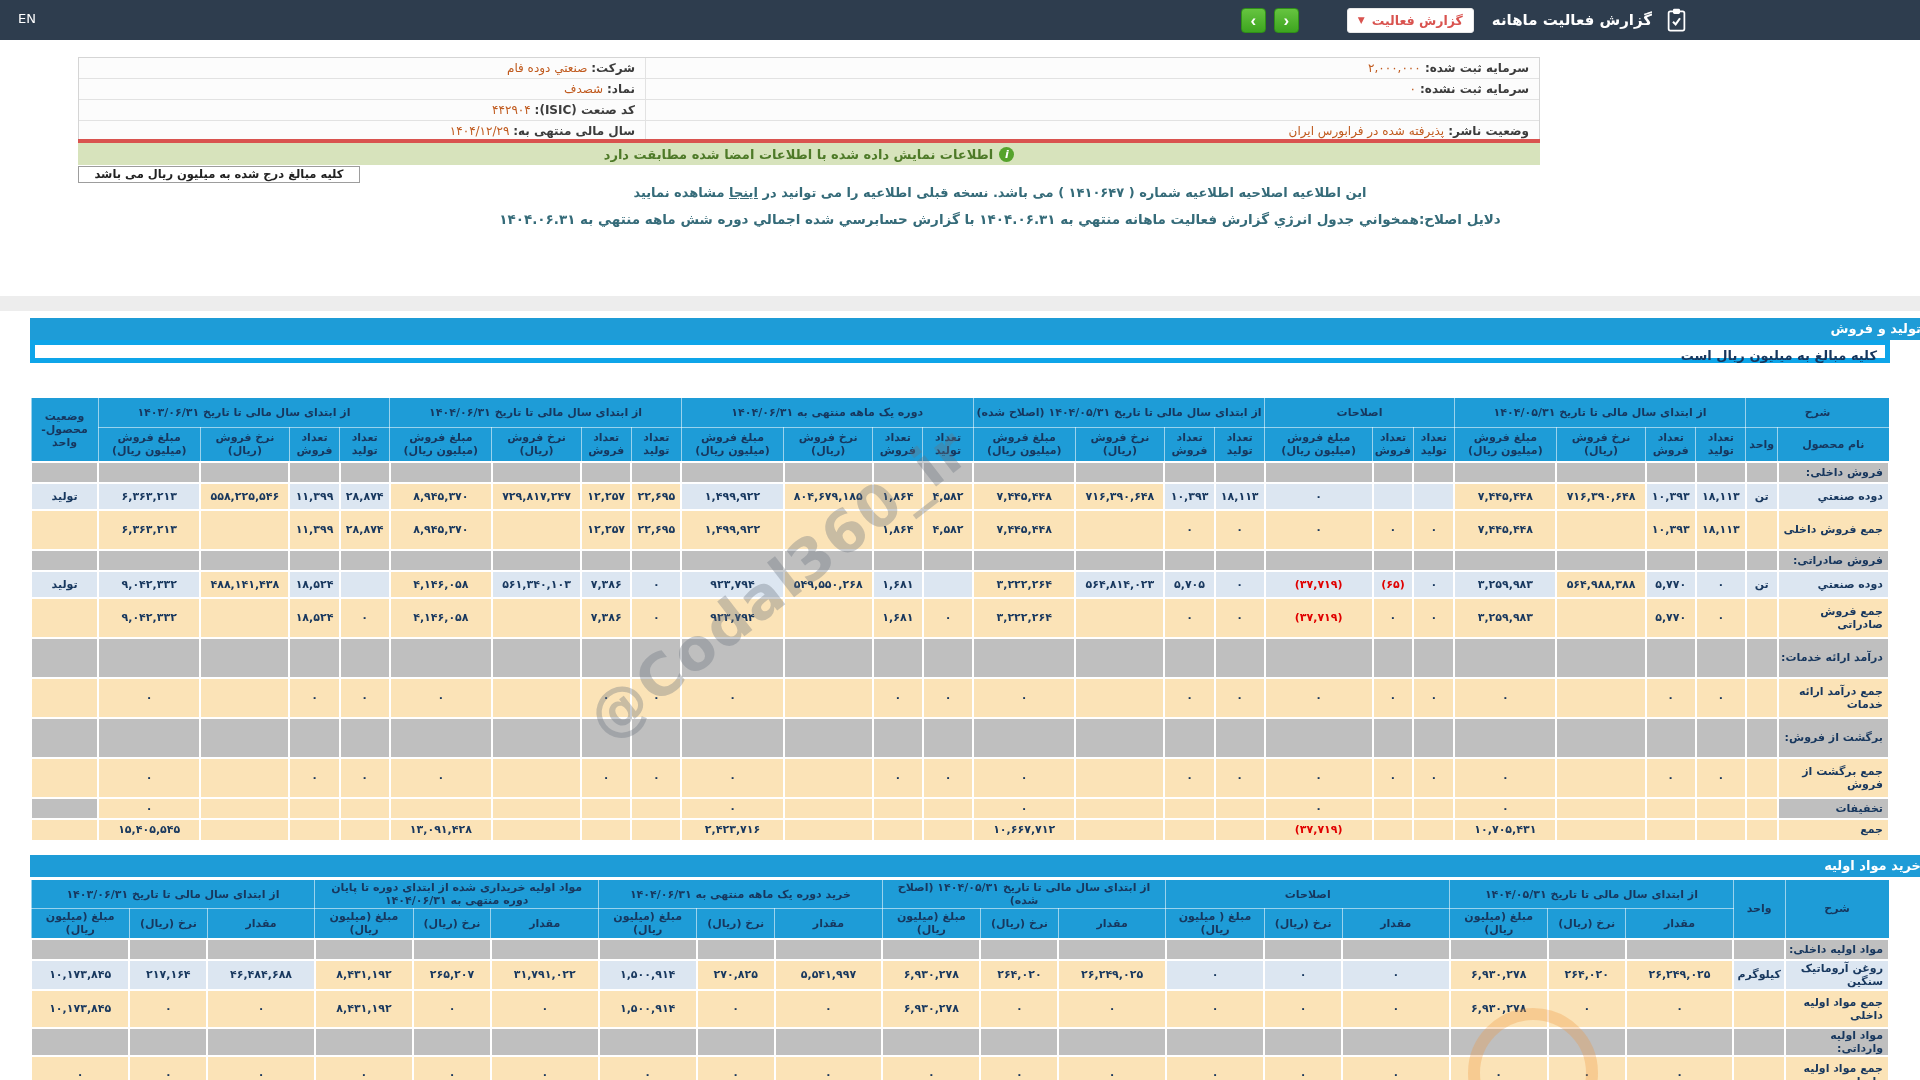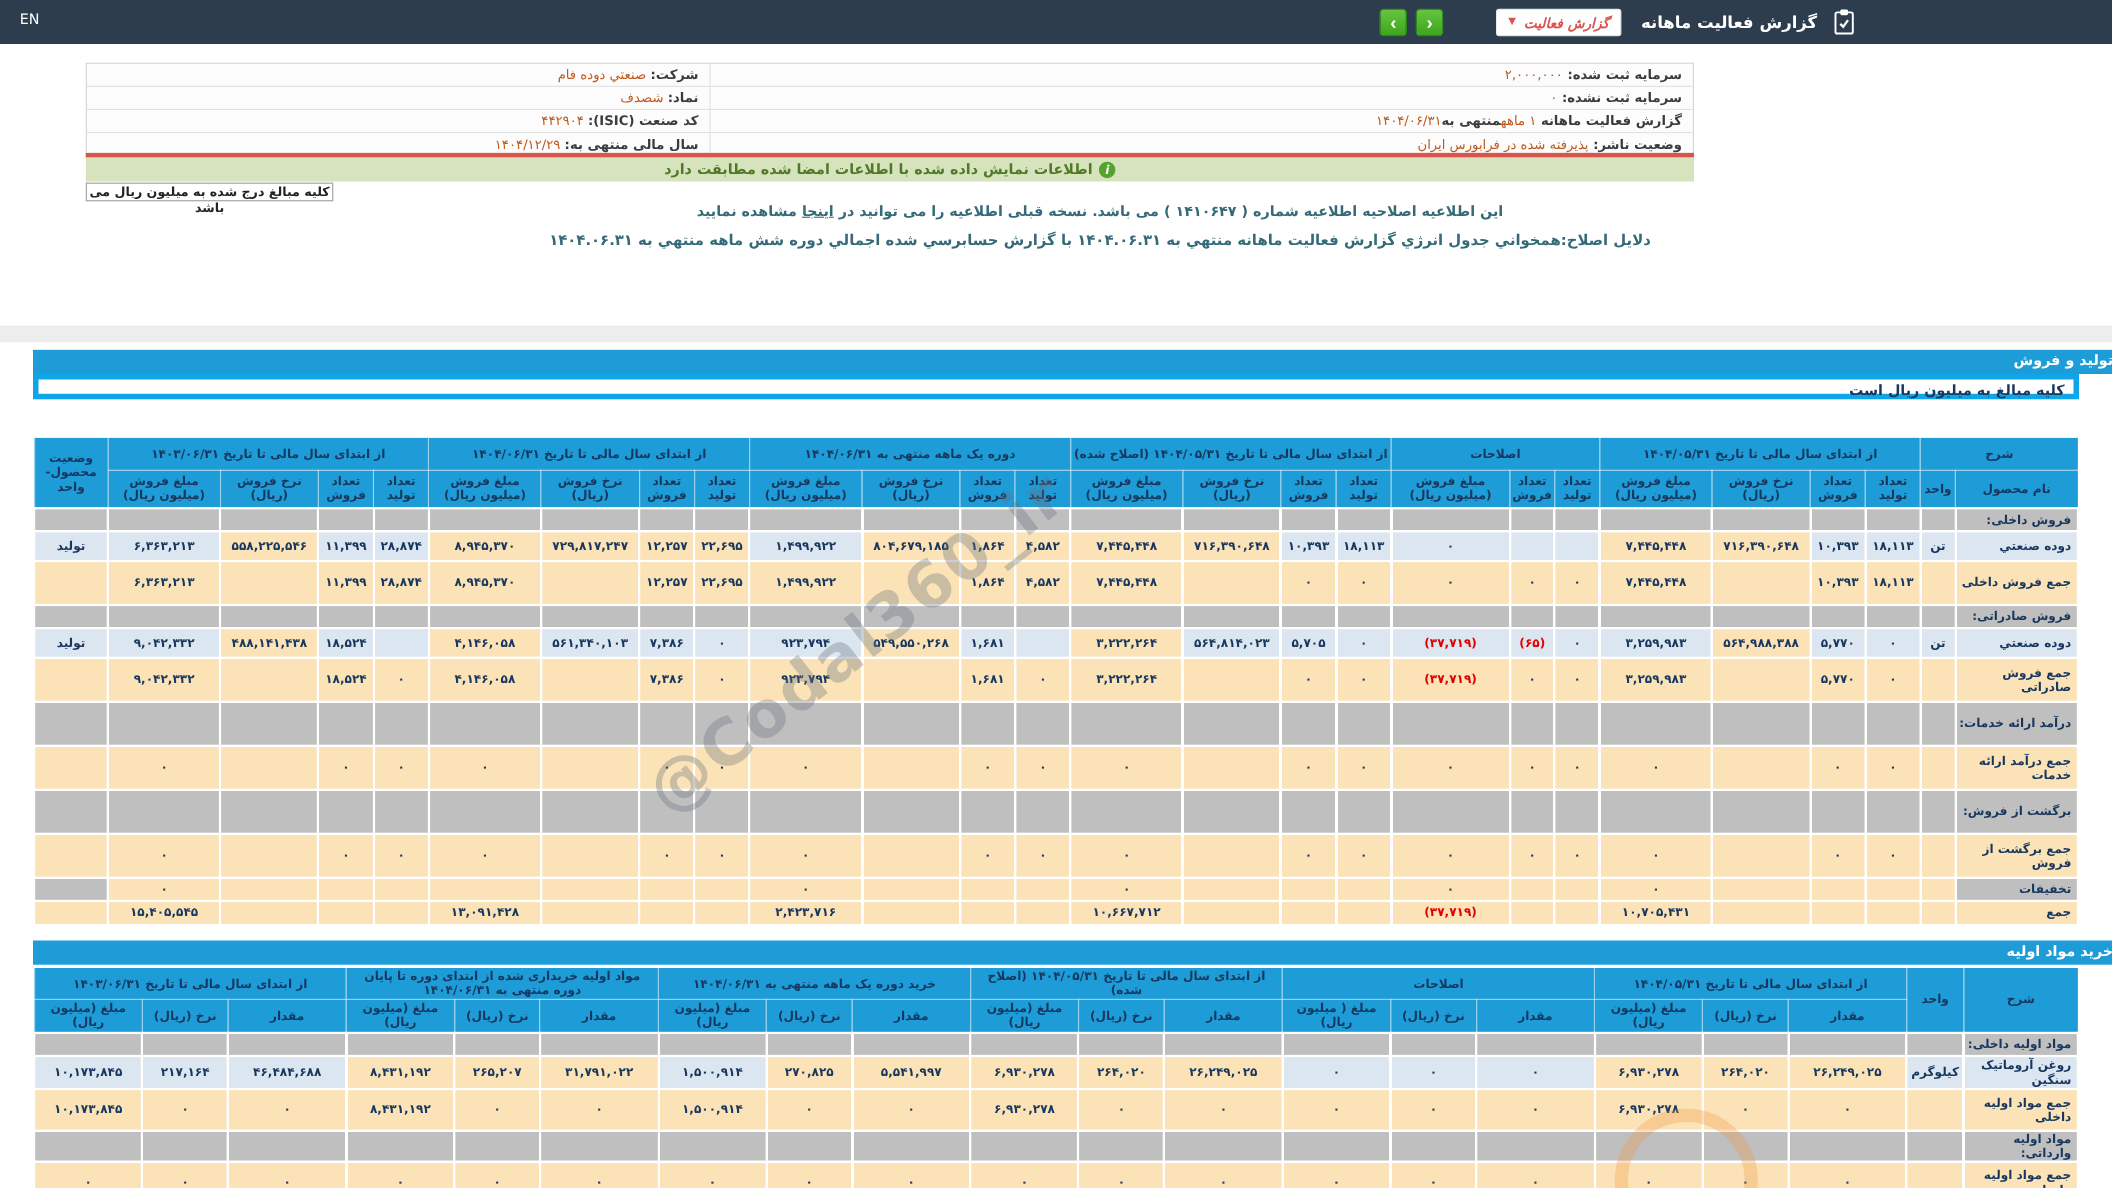--- a/index.html
+++ b/index.html
@@ -12,21 +12,21 @@
     background:var(--topbar-bg,#2e3d4e); direction:ltr; }
   .en { position:absolute; left:18px; top:11px; color:#fff; font-size:13px; cursor:pointer; }
   .topbar-right { position:absolute; right:233px; top:0; height:40px; display:flex;
     align-items:center; gap:8px; direction:ltr; }
   .nav-btn { width:25px; height:25px; border-radius:4px; border:1px solid #2f8f18;
     background:linear-gradient(#66c440,#3da51f); color:#fff; font-weight:bold;
     font-size:17px; line-height:21px; text-align:center; cursor:pointer; padding:0; }
   .report-dd { margin-left:40px; background:#fff; border:1px solid #e8e8e8; border-radius:3px;
     padding:4px 10px; display:flex; align-items:center; gap:7px; cursor:pointer; }
   .report-dd .caret { color:var(--alert-red,#d9534f); font-size:9px; }
-  .report-dd .lbl { color:var(--alert-red,#d9534f); font-size:12.5px; font-weight:bold;font-style:italic; }
+  .report-dd .lbl { color:var(--alert-red,#d9534f); font-size:12.5px; font-weight:bold; }
   .topbar-title { color:#fff; font-size:15px; font-weight:bold; margin-left:10px; }
   .clip { margin-left:6px; display:flex; align-items:center; }
 
   
   .info-wrap { position:absolute; top:57px; left:78px; width:1462px;
     border:1px solid #d5d5d5; background:#fcfcfc; }
   .info-row { display:flex; flex-direction:row-reverse; height:21px; border-bottom:1px solid #e2e2e2;
     font-size:12px; align-items:flex-start; }
   .info-row:last-child { border-bottom:none; }
   .i-right { width:567px; border-right:1px solid #e2e2e2; padding-left:10px; text-align:right;
@@ -37,21 +37,21 @@
 
   
   .banner { position:absolute; top:139px; left:78px; width:1462px; height:26px;
     background:var(--banner-bg,#d7e3bc); border-top:4px solid var(--alert-red,#d9534f);
     display:flex; align-items:center; justify-content:center; gap:6px; }
   .banner-text { color:var(--banner-text,#4e7a28); font-size:13px; font-weight:bold; }
   .info-ic { width:15px; height:15px; border-radius:50%; background:#55a32c; color:#fff;
     font-size:11px; font-weight:bold; line-height:15px; text-align:center; font-style:italic; }
 
   
-  .note-box { position:absolute; top:166px; left:78px; width:225px; height:17px;
+  .note-box { position:absolute; top:166px; left:78px; width:282px; height:17px;
     border:1px solid #9d9d9d; background:#fff; font-size:11.5px; font-weight:bold;
     color:#222; text-align:center; line-height:15px; }
 
   
   .amend { position:absolute; left:80px; width:1840px; text-align:center;
     color:var(--note-teal,#356b79); font-weight:bold; }
   .amend1 { top:185px; font-size:13px; }
   .amend1 a { color:var(--note-teal,#356b79); text-decoration:underline; cursor:pointer; }
   .amend2 { top:211px; font-size:13.5px; }
 
@@ -125,21 +125,20 @@
     <div class="info-row">
       <div class="i-right"><span class="i-lbl">شرکت:</span> <span class="i-val">صنعتي دوده فام</span></div>
       <div class="i-left"><span class="i-lbl">سرمایه ثبت شده: </span><span class="i-val">۲,۰۰۰,۰۰۰</span></div>
     </div>
     <div class="info-row">
       <div class="i-right"><span class="i-lbl">نماد:</span> <span class="i-val">شصدف</span></div>
       <div class="i-left"><span class="i-lbl">سرمایه ثبت نشده: </span><span class="i-val">۰</span></div>
     </div>
     <div class="info-row">
       <div class="i-right"><span class="i-lbl">کد صنعت (ISIC):</span> <span class="i-val">۴۴۲۹۰۴</span></div>
-      <div class="i-left"><span class="i-lbl">گزارش فعالیت ماهانه </span><span class="i-val">۱ ماهه</span><span class="i-lbl">منتهی به</span><span class="i-val">۱۴۰۴/۰۶/۳۱</span></div>
     </div>
     <div class="info-row">
       <div class="i-right"><span class="i-lbl">سال مالی منتهی به:</span> <span class="i-val">۱۴۰۴/۱۲/۲۹</span></div>
       <div class="i-left"><span class="i-lbl">وضعیت ناشر: </span><span class="i-val">پذیرفته شده در فرابورس ایران</span></div>
     </div>
   </div>
 
 <div class="banner">
   <span class="info-ic">i</span>
   <span class="banner-text">اطلاعات نمایش داده شده با اطلاعات امضا شده مطابقت دارد</span>

